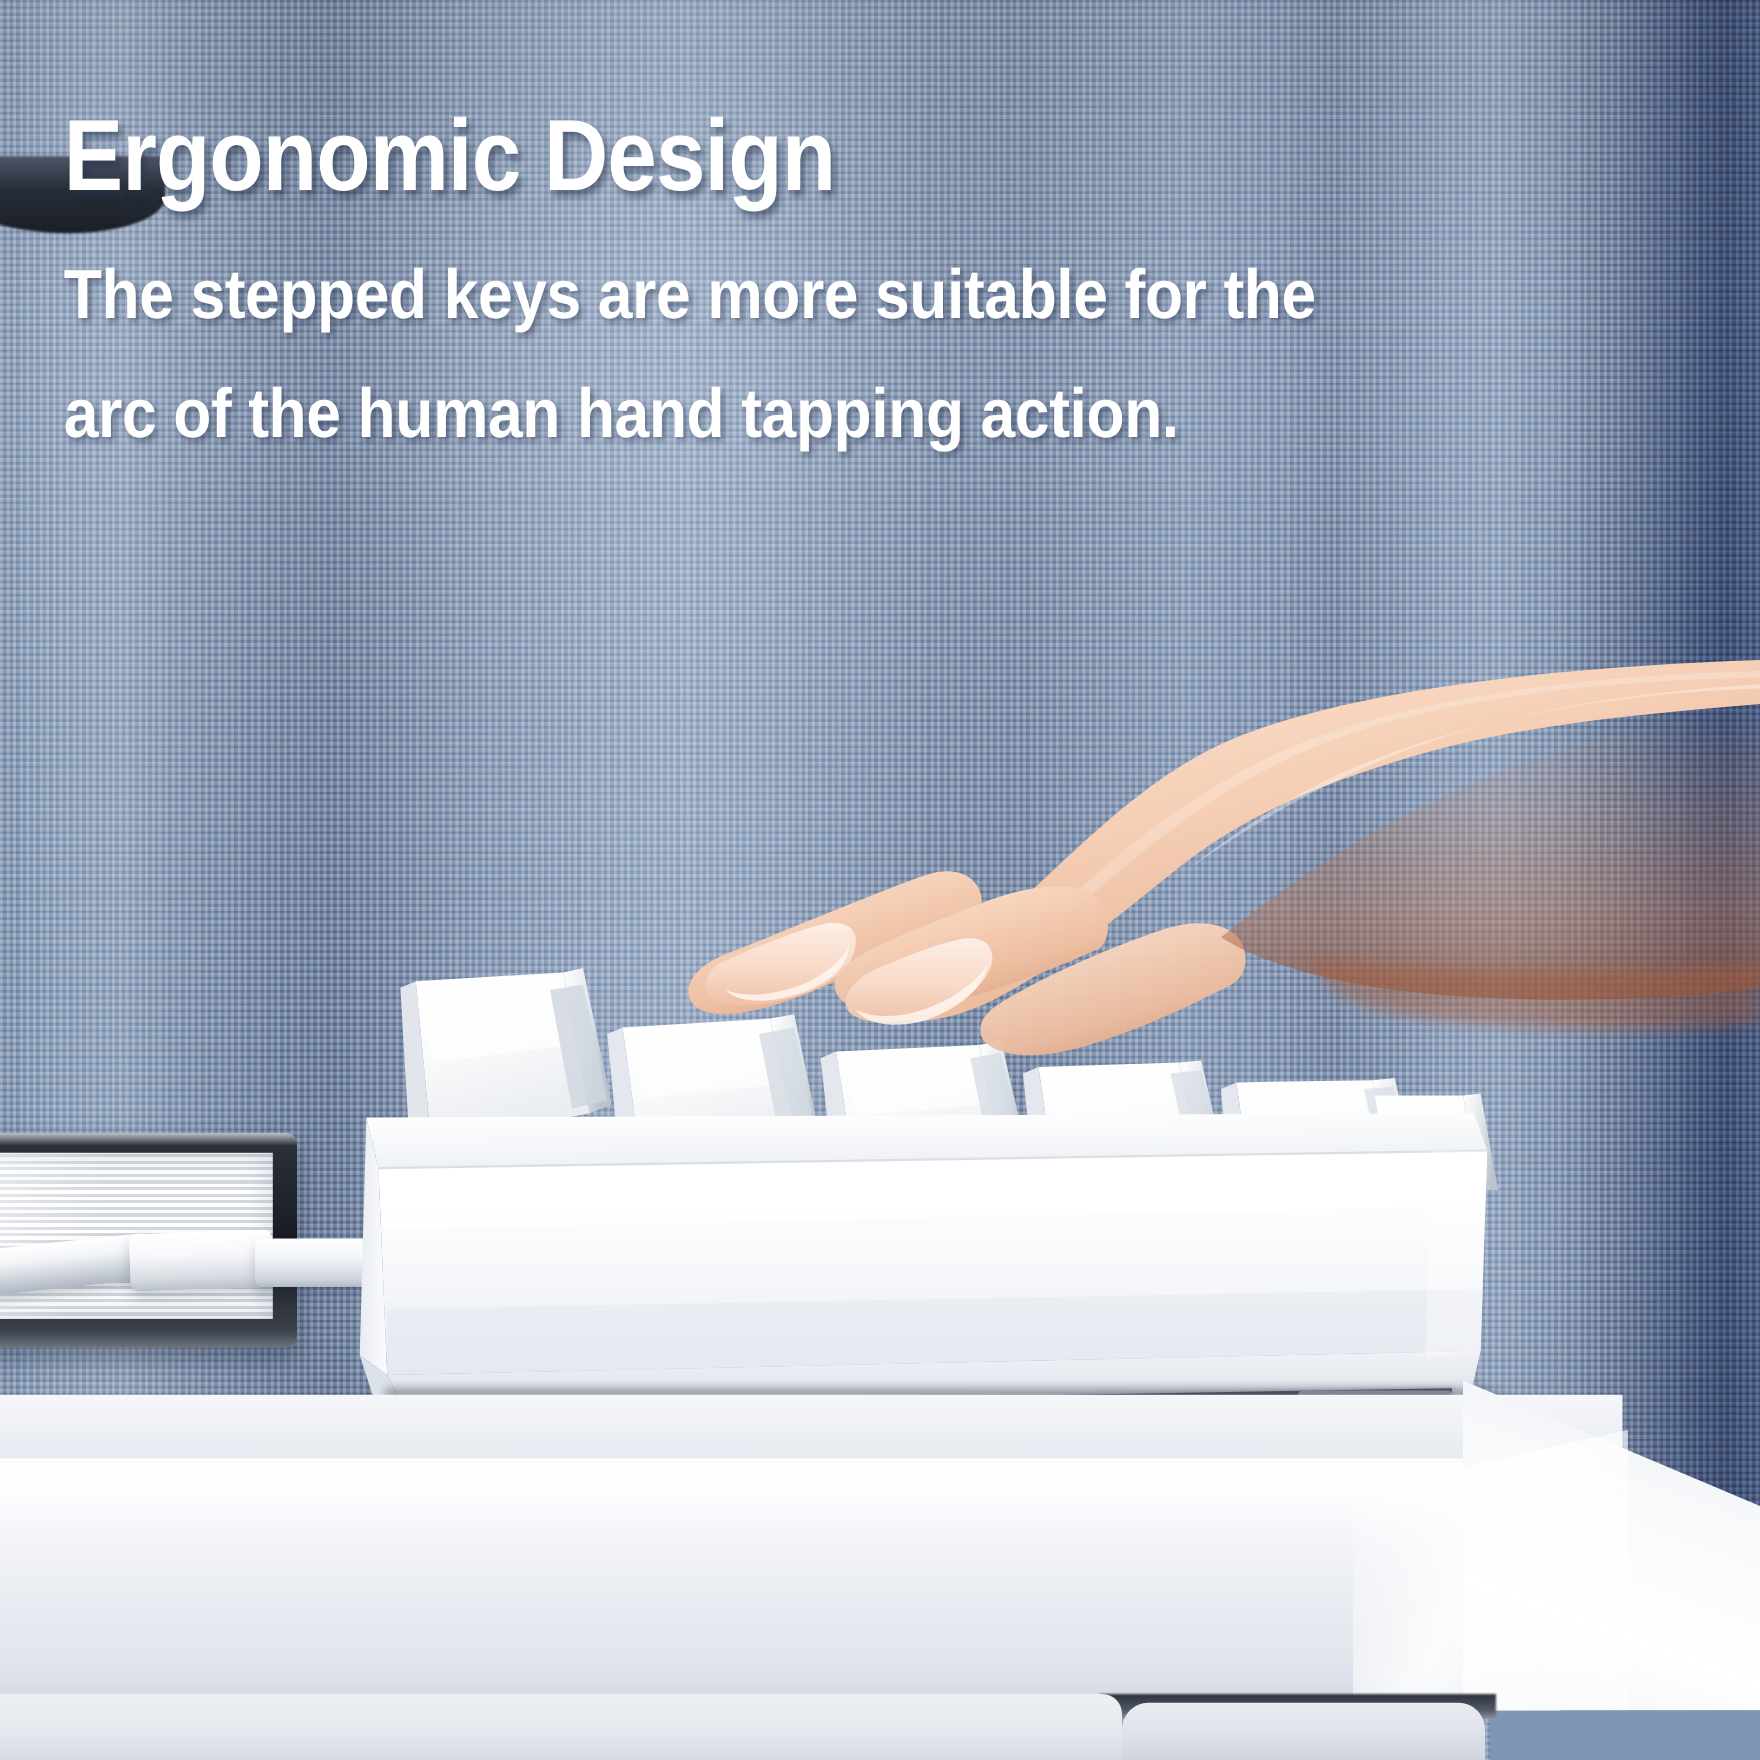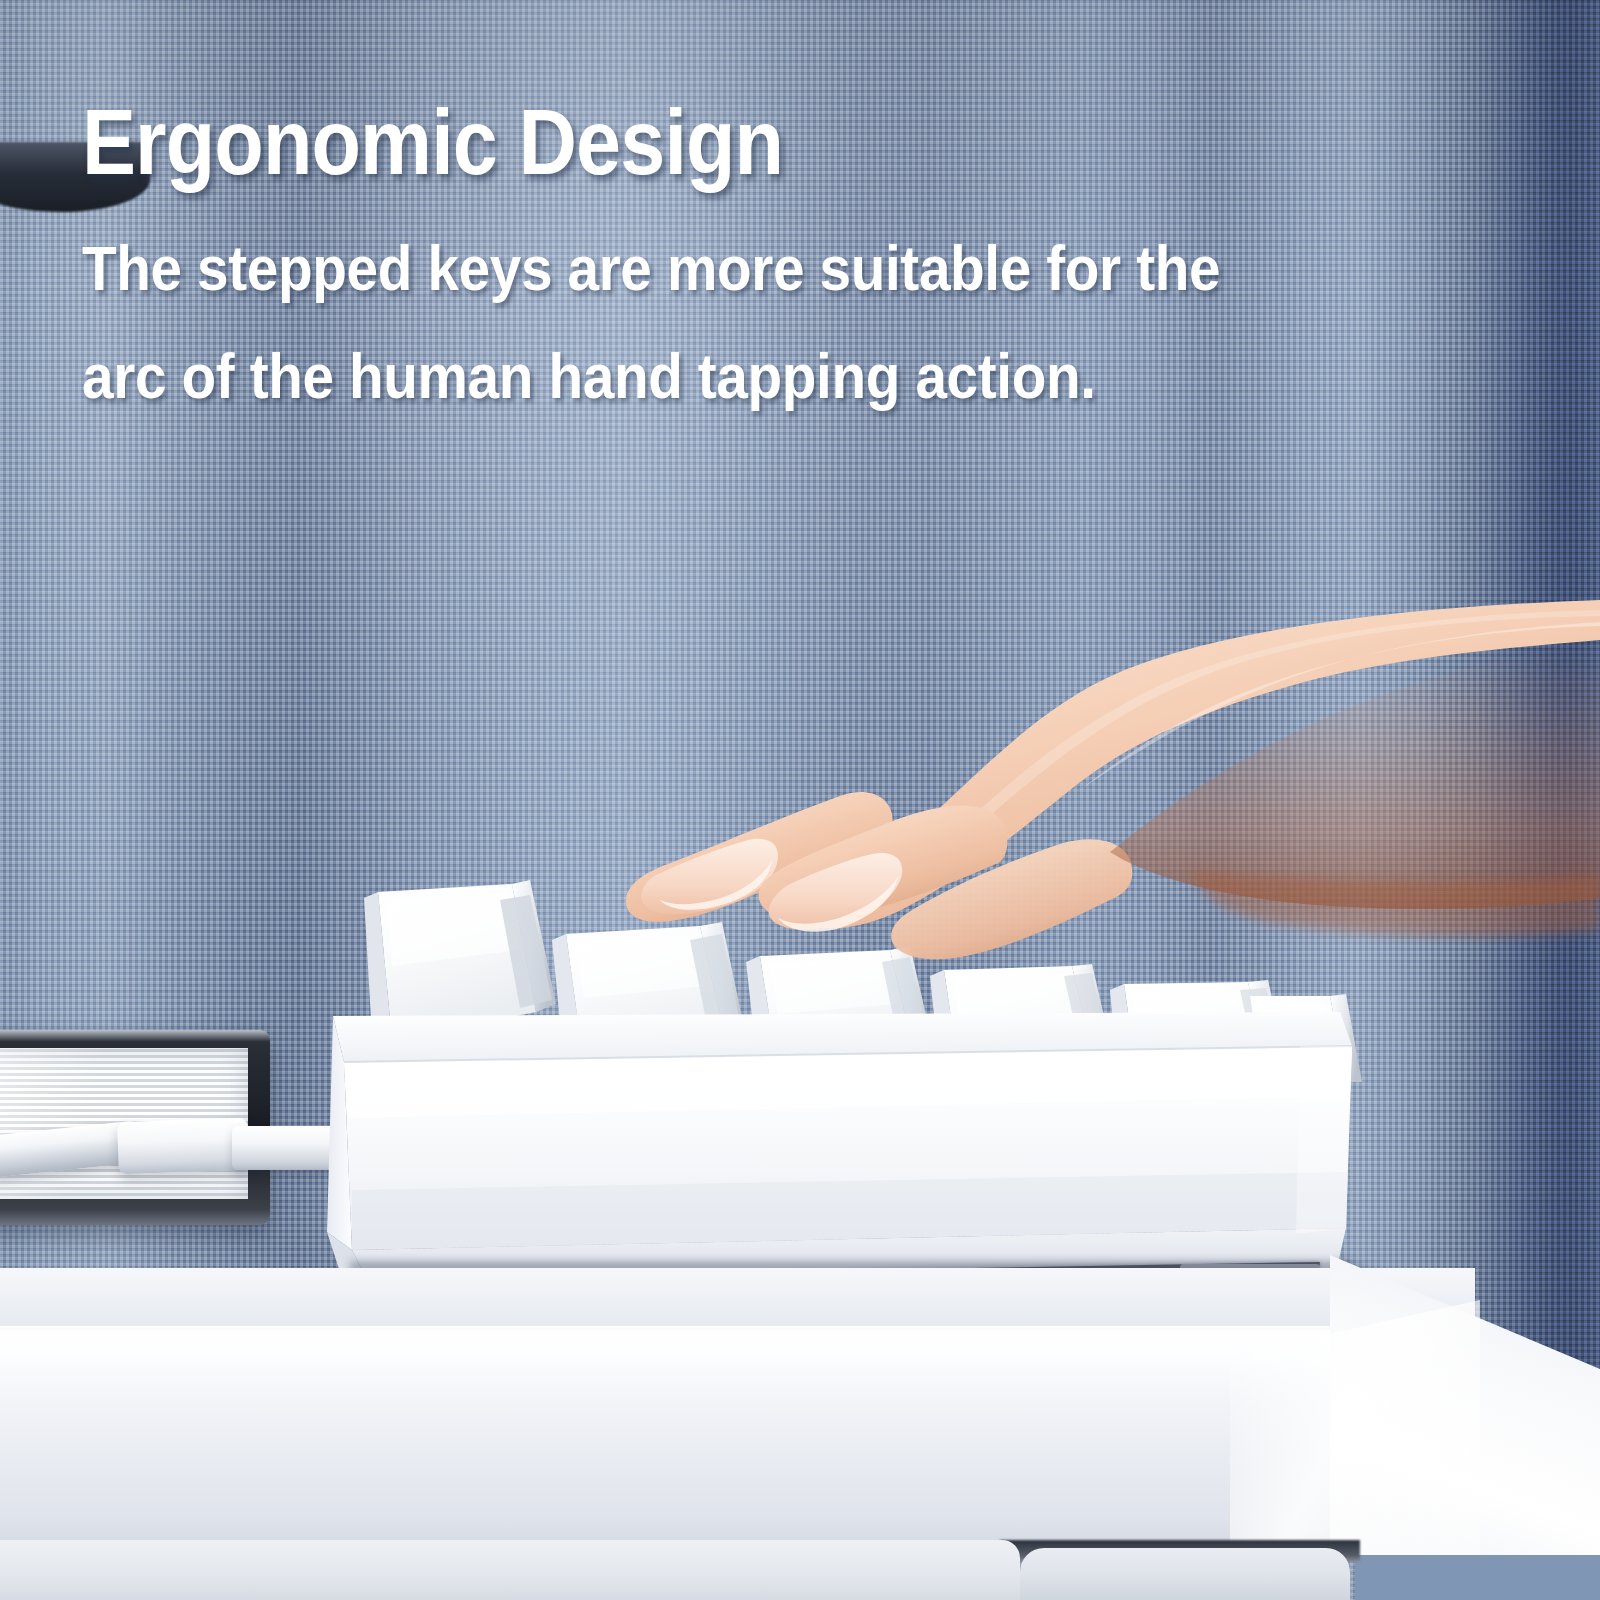--- a/index.html
+++ b/index.html
@@ -81,21 +81,20 @@
       linear-gradient(180deg, rgba(0,0,0,.06) 0%, rgba(0,0,0,0) 18%, rgba(0,0,0,0) 72%, rgba(0,0,0,.05) 100%);
   }
 
   
   .text-block {
     position: absolute;
     left: 58px;
     top: 96px;
     width: 1300px;
     z-index: 40;
-    padding-left: 24px;
   }
   .headline {
     color: #ffffff;
     font-size: 92px;
     line-height: 1.0;
     font-weight: 700;
     letter-spacing: -1px;
     transform: scaleX(.88);
     transform-origin: left center;
     text-shadow: 4px 5px 7px rgba(35,50,75,.55);

